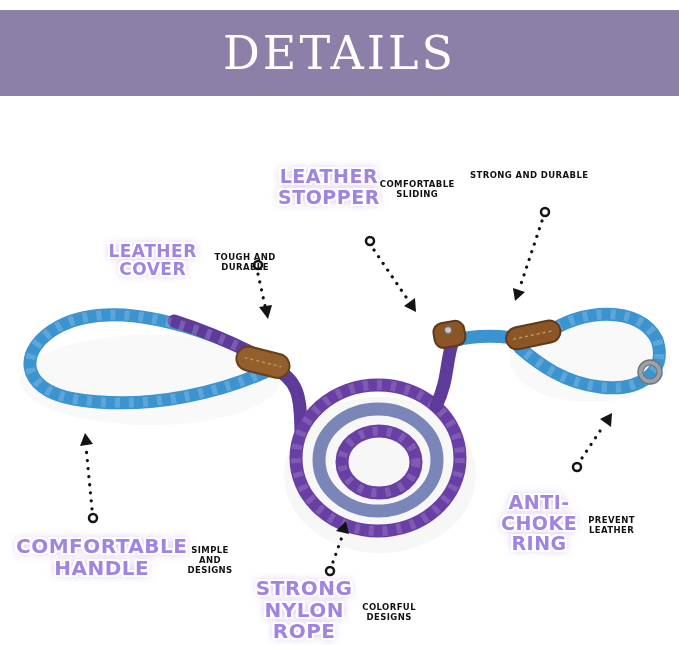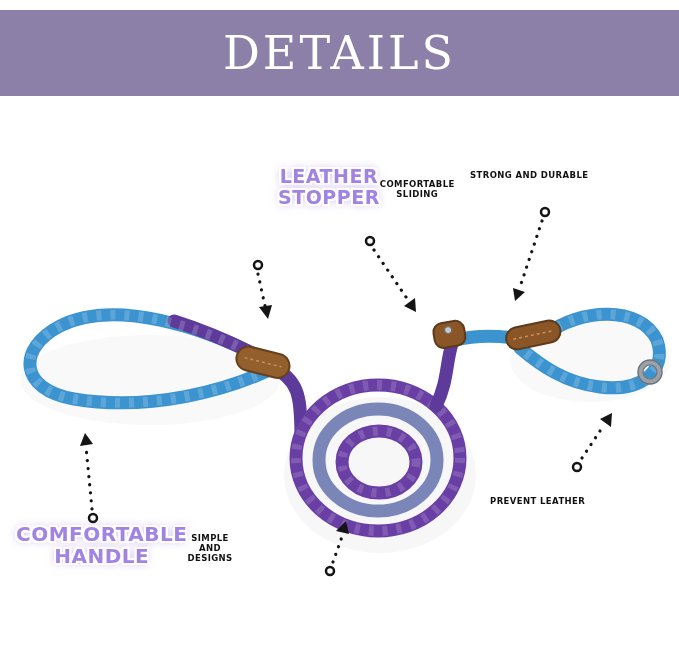--- a/index.html
+++ b/index.html
@@ -20,21 +20,21 @@
       -2px 0 0 #fff, 2px 0 0 #fff, 0 -2px 0 #fff, 0 2px 0 #fff,
       0 0 9px rgba(163,133,227,.85)}
   .co-sub{margin-top:4px;font-size:8.5px;font-weight:bold;color:#111;letter-spacing:.4px}
 
   .co-leather-cover{left:98px;top:242px;width:185px}
   .co-leather-cover .co-label{font-size:17px}
   .co-leather-stopper{left:278px;top:166px;width:125px}
   .co-leather-stopper .co-label{font-size:19px}
   .co-metal-ring{left:470px;top:166px;width:145px}
   .co-metal-ring .co-label{font-size:19px}
-  .co-comfortable-handle{left:16px;top:524px;width:155px}
+  .co-comfortable-handle{left:16px;top:536px;width:155px}
   .co-comfortable-handle .co-label{font-size:20px}
   .co-strong-nylon-rope{left:246px;top:578px;width:170px}
   .co-strong-nylon-rope .co-label{font-size:20px}
   .co-anti-choke-ring{left:490px;top:492px;width:145px}
   .co-anti-choke-ring .co-label{font-size:19px}
 </style>
 </head>
 <body>
 
 <div class="stage">
@@ -121,33 +121,42 @@
         <polygon points="346,521 336,531 349,534" stroke="none"></polygon>
       </g>
       <g>
         <circle cx="577" cy="467" r="4" fill="#ffffff" stroke-width="2.5"></circle>
         <path d="M582 458 L604 425" fill="none" stroke-dasharray="0.1 8"></path>
         <polygon points="612,413 600,419 611,427" stroke="none"></polygon>
       </g>
     </g>
   </svg>
 
+  <div class="callout co-leather-cover">
+    <div class="co-label">LEATHER COVER</div>
+    <div class="co-sub">TOUGH AND DURABLE</div>
+  </div>
 
   <div class="callout co-leather-stopper">
     <div class="co-label">LEATHER STOPPER</div>
     <div class="co-sub">COMFORTABLE SLIDING</div>
   </div>
 
   <div class="callout co-metal-ring">
     <div class="co-sub">STRONG AND DURABLE</div>
   </div>
 
   <div class="callout co-comfortable-handle">
     <div class="co-label">COMFORTABLE HANDLE</div>
     <div class="co-sub">SIMPLE AND DESIGNS</div>
   </div>
 
+  <div class="callout co-strong-nylon-rope">
+    <div class="co-label">STRONG NYLON ROPE</div>
+    <div class="co-sub">COLORFUL DESIGNS</div>
+  </div>
 
   <div class="callout co-anti-choke-ring">
+    <div class="co-label">ANTI-CHOKE RING</div>
     <div class="co-sub">PREVENT LEATHER</div>
   </div>
 
 </div>
 
 </body></html>

